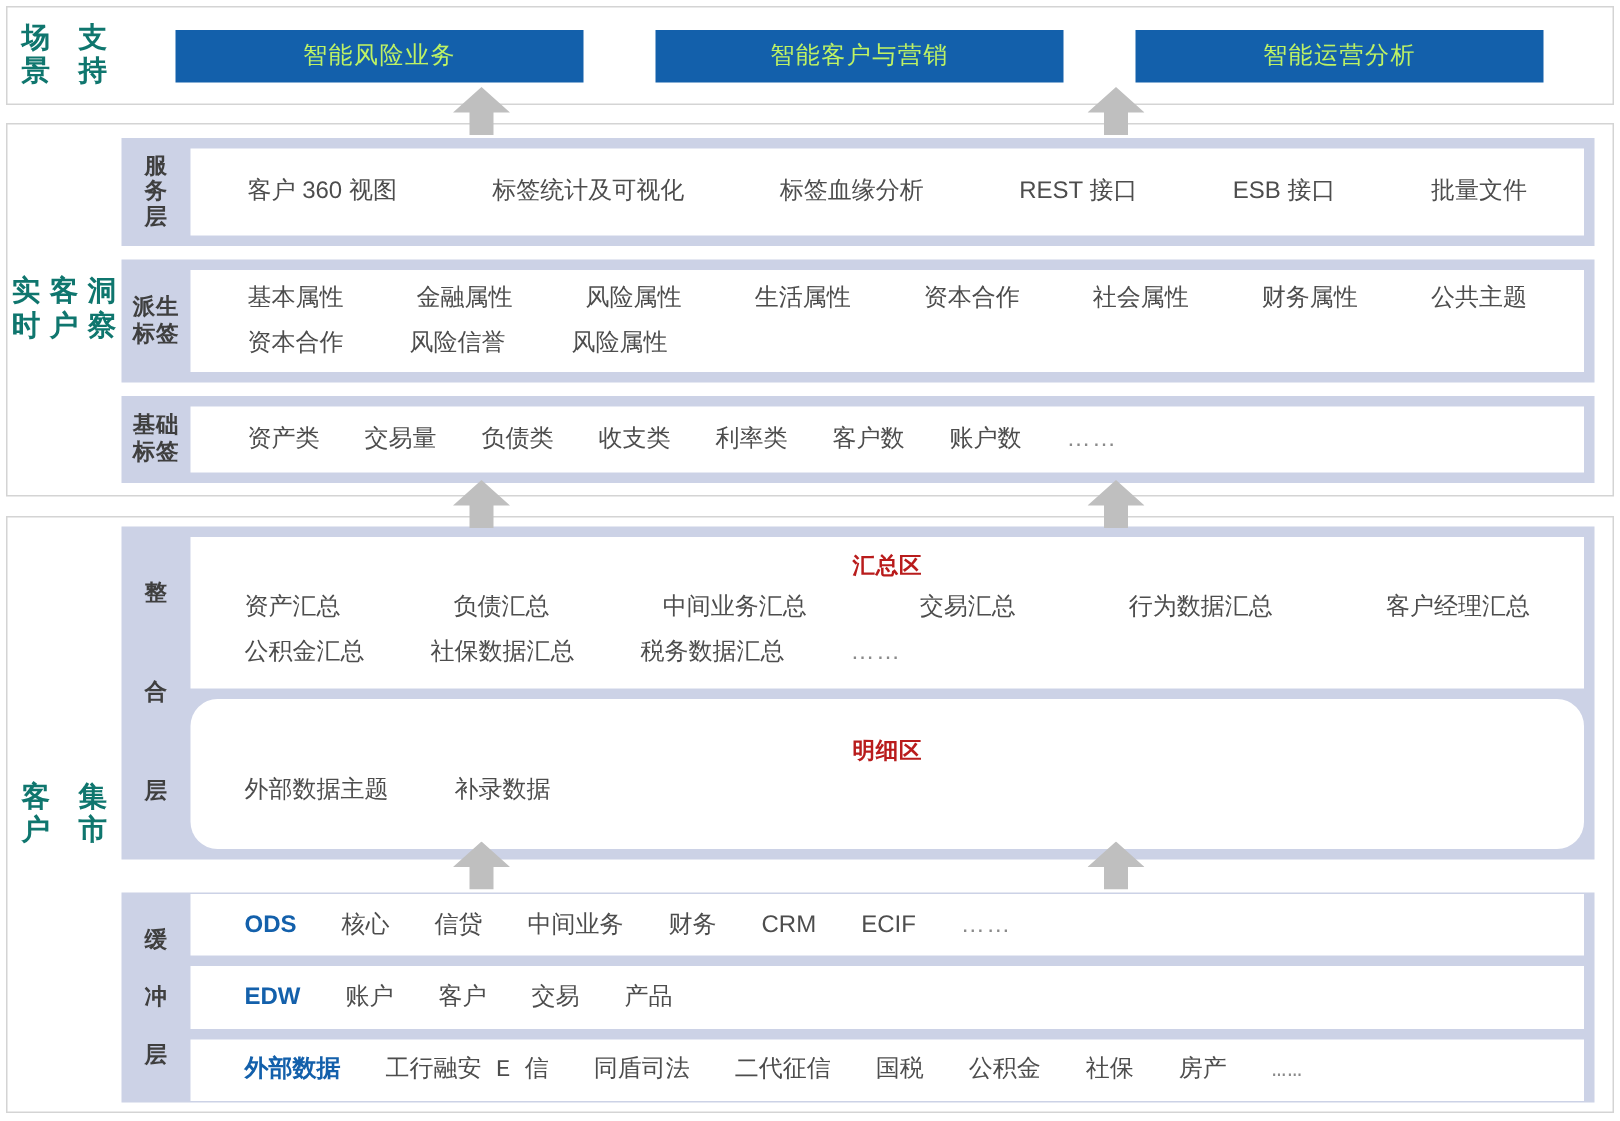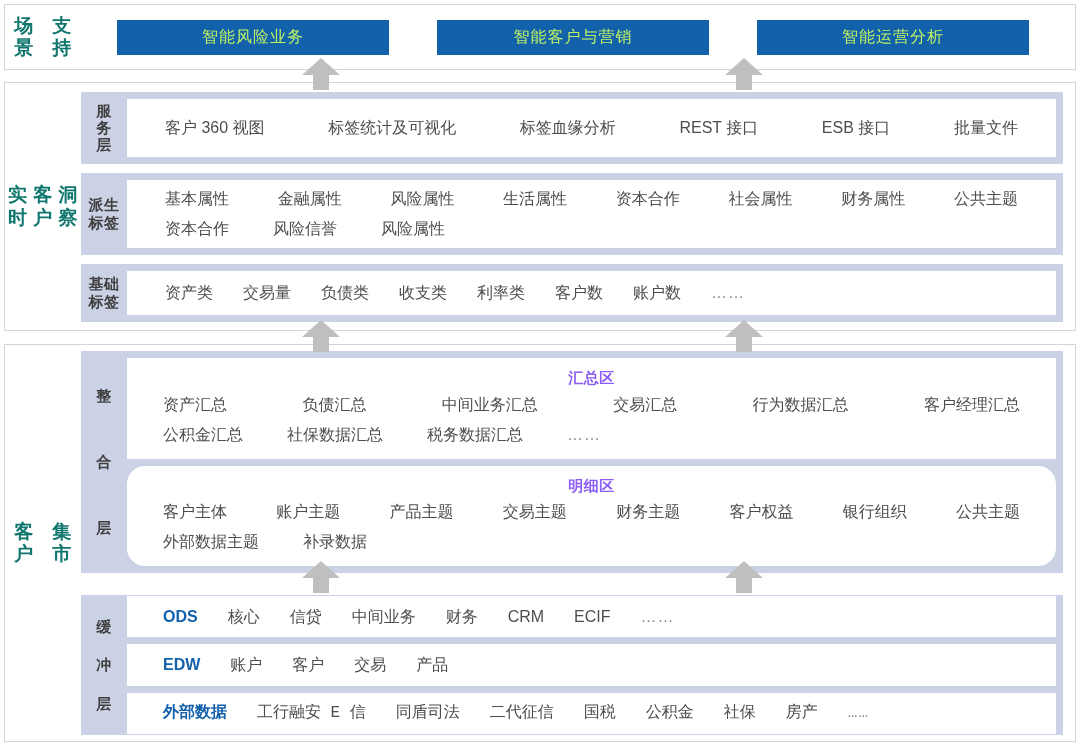--- a/index.html
+++ b/index.html
@@ -129,21 +129,21 @@
   .item {
     font-size: 16px;
     color: #4d4d4d;
     line-height: 1.85;
   }
   .item.dots { color: #8a8a8a; letter-spacing: 1px; }
   .item.accent { color: #1360ab; font-weight: bold; }
   .zone-title {
     font-size: 15px;
     font-weight: bold;
-    color: #8b5cf6;
+    color: #b91c1c;
     text-align: center;
     line-height: 1.5;
     letter-spacing: 0.5px;
   }
 
   
   .arrow-up {
     position: absolute;
     width: 38px;
     height: 32px;
@@ -276,30 +276,20 @@
             <div class="item-line gapped-lg" style="padding:0 20px;">
               <span class="item">公积金汇总</span>
               <span class="item">社保数据汇总</span>
               <span class="item">税务数据汇总</span>
               <span class="item dots">……</span>
             </div>
           </div>
 
           <div class="white-row" style="flex:1 1 0;border-radius:18px;">
             <div class="zone-title">明细区</div>
-            <div class="item-line spread" style="padding:0 20px;">
-              <span class="item">客户主体</span>
-              <span class="item">账户主题</span>
-              <span class="item">产品主题</span>
-              <span class="item">交易主题</span>
-              <span class="item">财务主题</span>
-              <span class="item">客户权益</span>
-              <span class="item">银行组织</span>
-              <span class="item">公共主题</span>
-            </div>
             <div class="item-line gapped-lg" style="padding:0 20px;">
               <span class="item">外部数据主题</span>
               <span class="item">补录数据</span>
             </div>
           </div>
 
         </div>
       </div>
 
       <div class="layer-panel" style="height:140px;">

